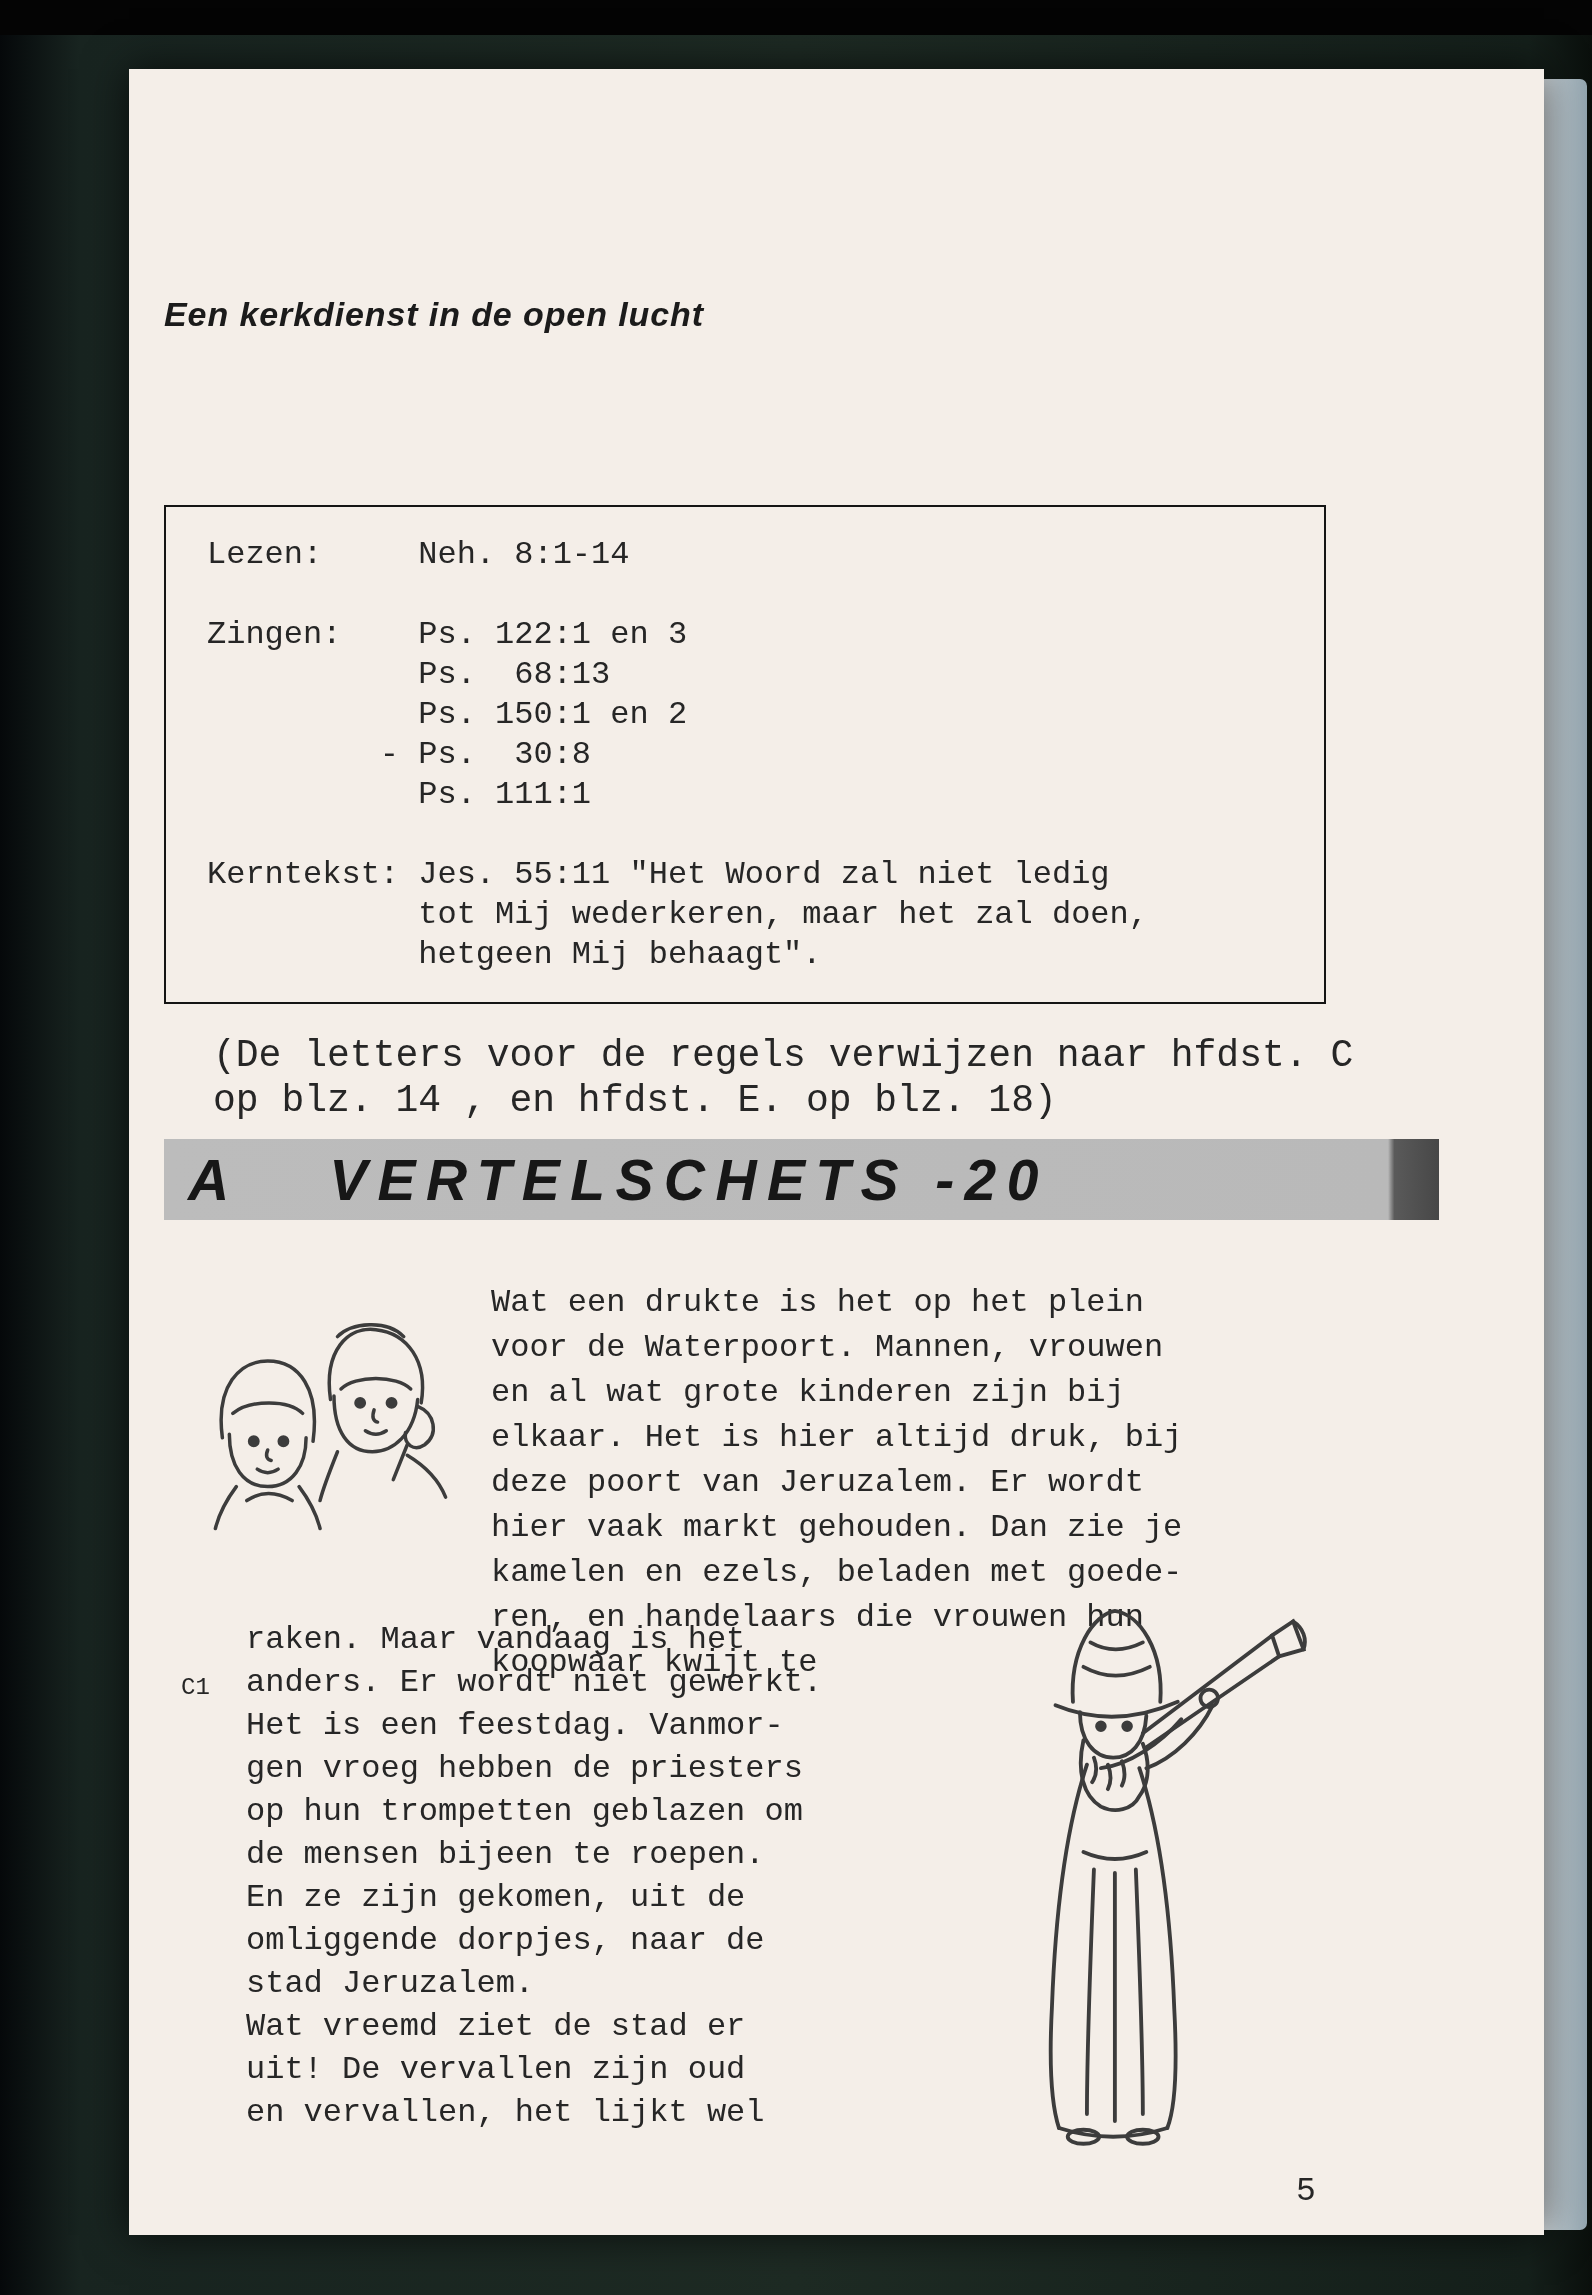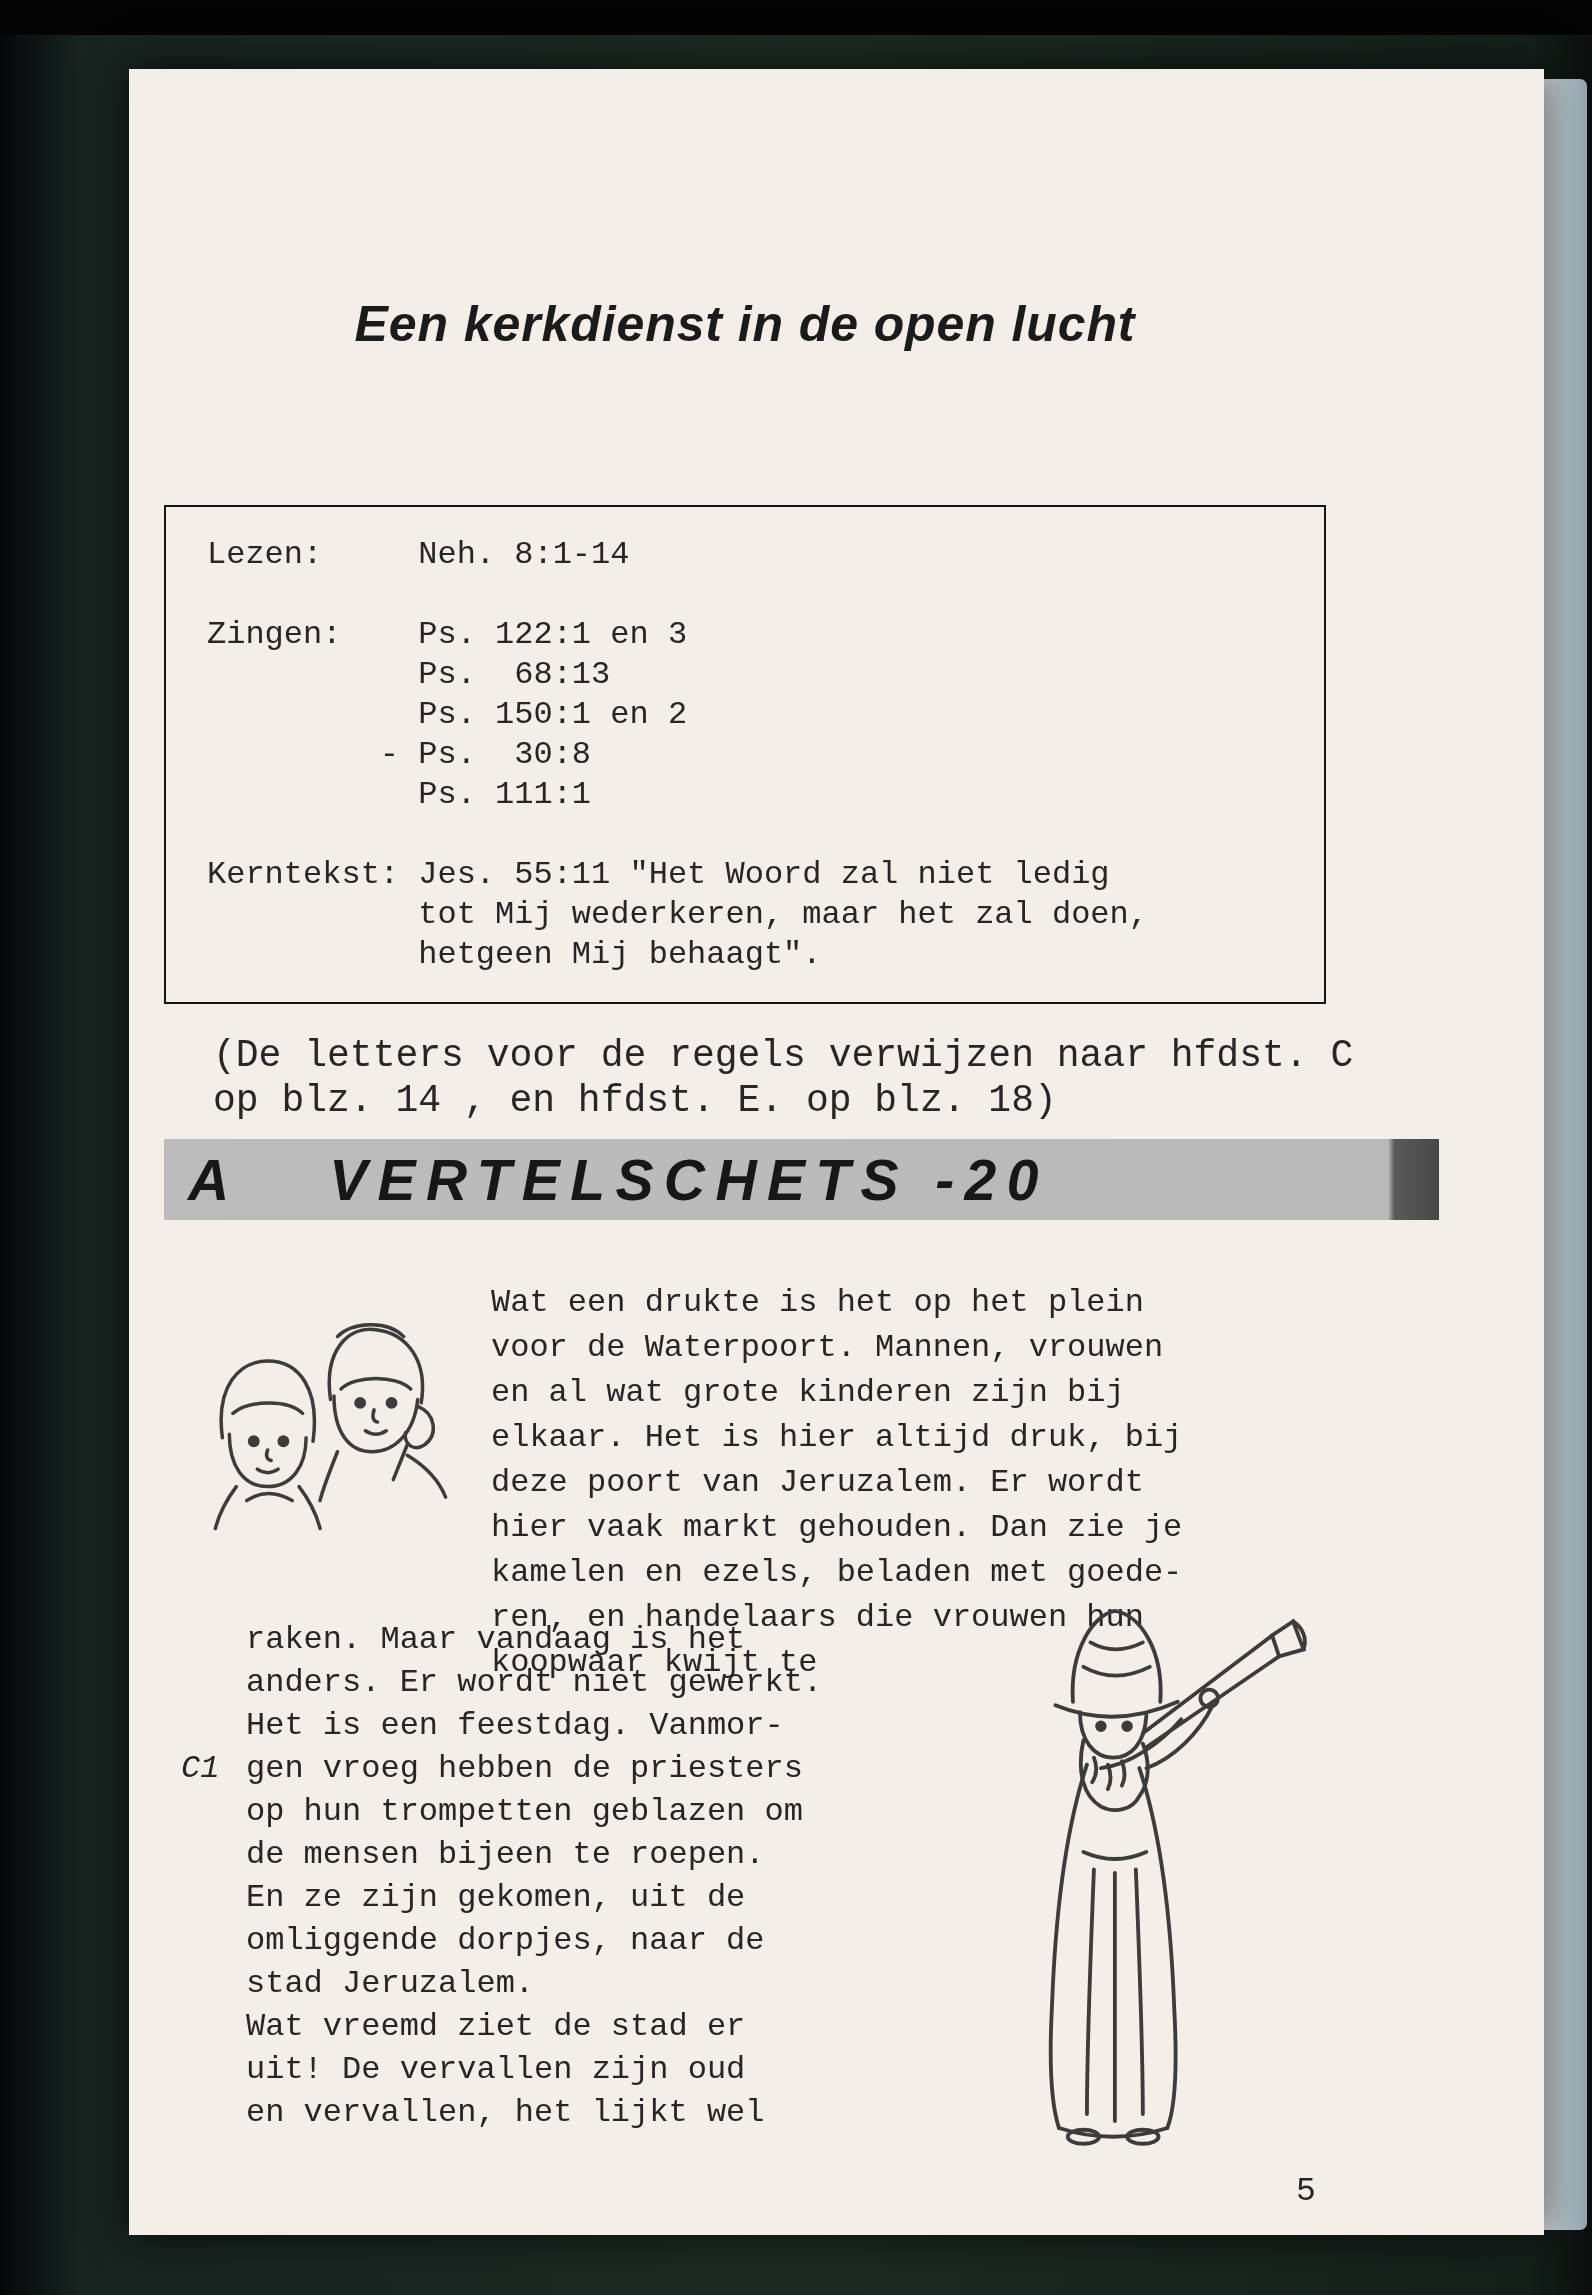--- a/index.html
+++ b/index.html
@@ -26,24 +26,24 @@
   .page {
     position:absolute; left:129px; top:69px; width:1415px; height:2166px;
     background:#f4eee8;
     box-shadow:0 0 41px rgba(0,0,0,0.7);
   }
   .mono { font-family:"Liberation Mono","DejaVu Sans Mono",monospace; color:#262626; }
   .mline { white-space:pre; }
 
   .page-title {
     position:absolute; left:35px; top:226px; width:1162px;
-    text-align:center;
+    text-align:left;
     font-family:"Liberation Sans", sans-serif;
     font-style:italic; font-weight:bold;
-    font-size:50px; letter-spacing:0.9px; color:#1b1b1b;
+    font-size:34px; letter-spacing:0.9px; color:#1b1b1b;
   }
 
   .ref-box {
     position:absolute; left:35px; top:436px; width:1162px;
     border:2.6px solid #141414;
     padding:29px 17.3px 26px 41px;
     background:transparent;
   }
   .ref-box .mline { font-size:32px; height:40px; }
 
@@ -63,23 +63,22 @@
     margin-left:100px;
     font-style:italic; font-weight:bold; font-size:57px; color:#171717;
     letter-spacing:10.4px;
   }
 
   .block1 { position:absolute; left:362px; top:1215px; }
   .block1 .mline { font-size:32px; height:45px; }
   .block2 { position:absolute; left:117px; top:1552px; }
   .block2 .mline { font-size:32px; height:43px; }
   .margin-label {
-    position:absolute; left:52px; top:1681px;
-    font-size:32px;
-    font-style:italic;
+    position:absolute; left:52px; top:1605px;
+    font-size:24px;
   }
 
   .illus-children { position:absolute; left:55px; top:1215px; width:293px; height:250px; }
   .illus-priest  { position:absolute; left:804px; top:1521px; width:376px; height:559px; }
   .illus-children svg, .illus-priest svg { width:100%; height:100%; }
 
   .page-num { position:absolute; left:1167px; top:2104px; font-size:33px; }
 </style>
 </head>
 <body>

